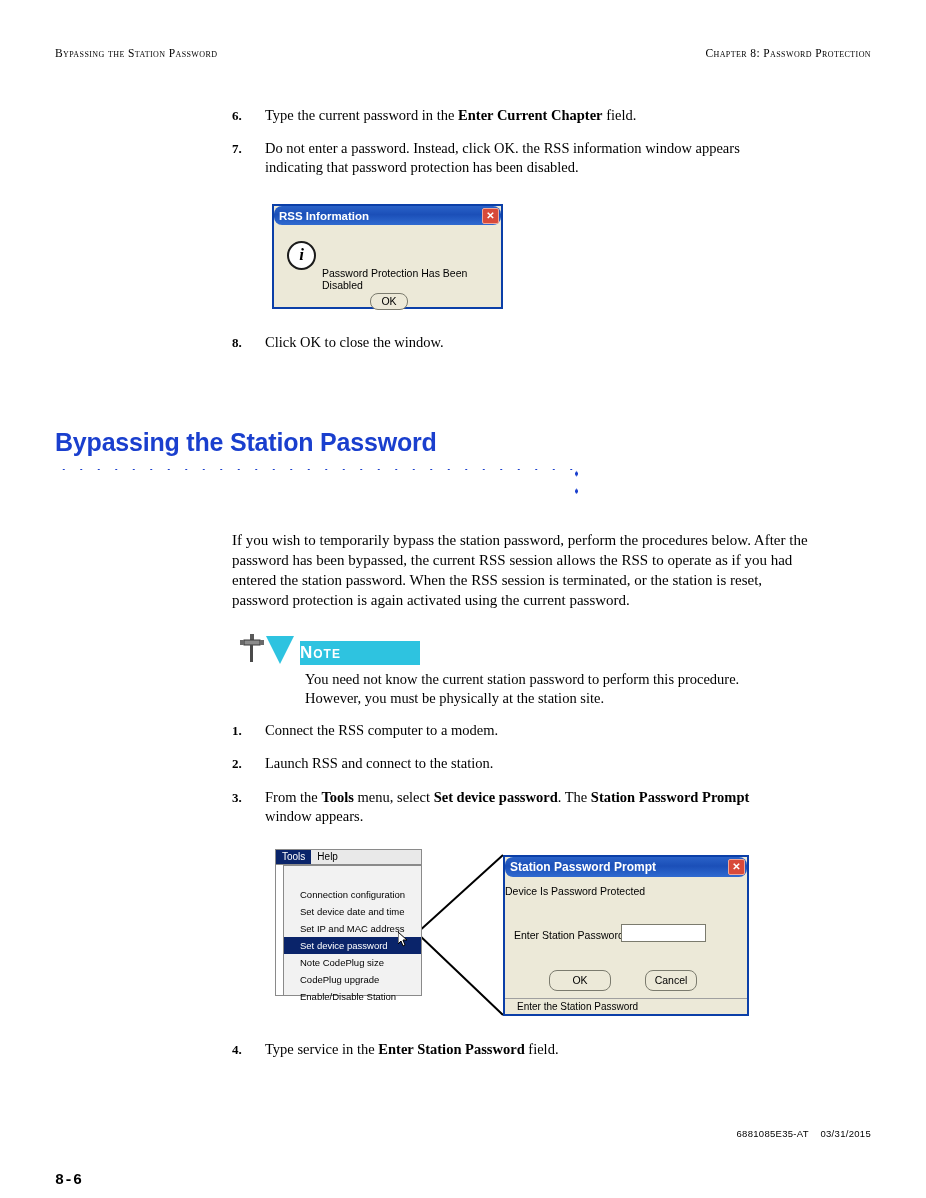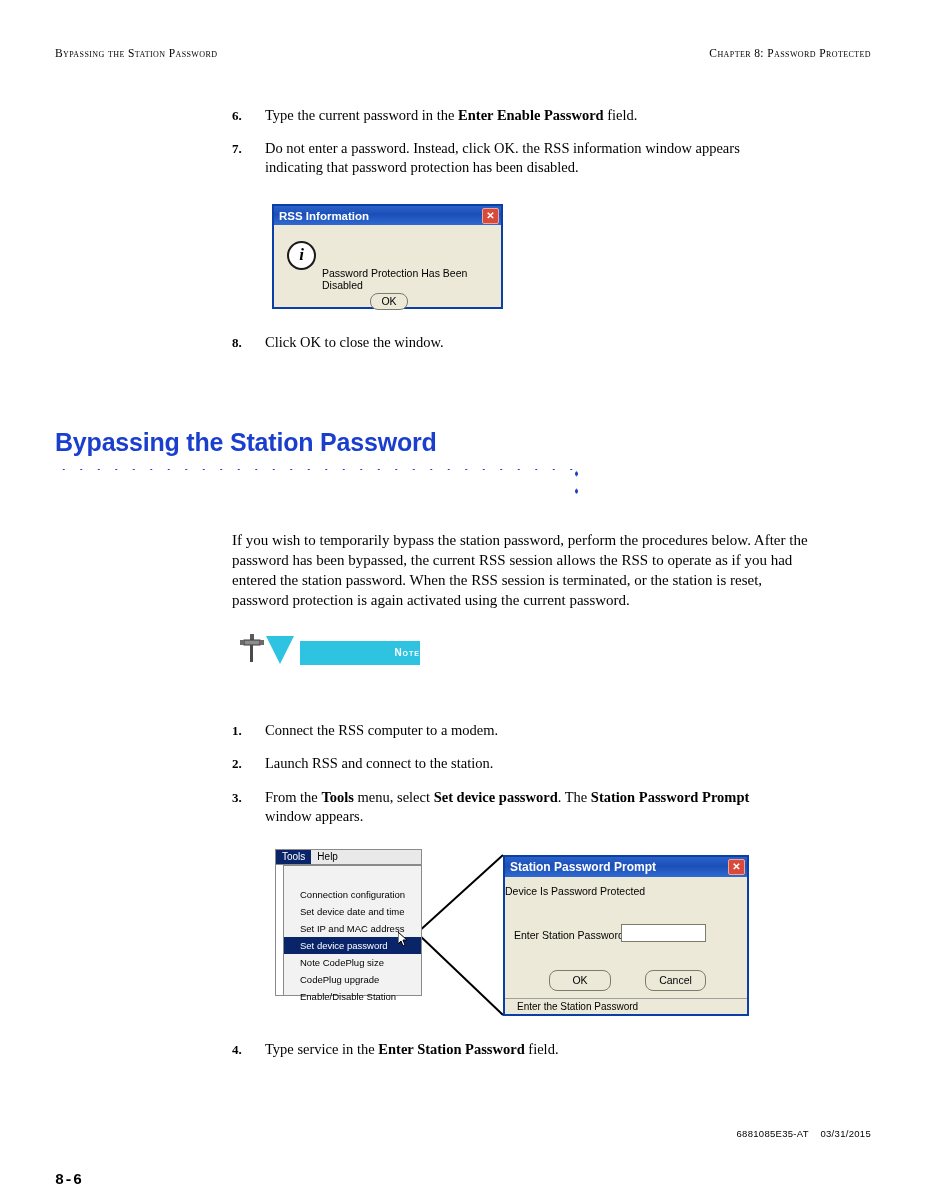--- a/index.html
+++ b/index.html
@@ -71,20 +71,21 @@
     height: 19px;
     background: linear-gradient(to bottom, #2a62c8 0%, #1b4fb8 45%, #2f6ad0 100%);
     color: #ffffff;
     font-family: "Liberation Sans", sans-serif;
     font-size: 11.5px;
     font-weight: bold;
     display: flex;
     align-items: center;
     padding-left: 5px;
     position: relative;
+    border-radius: 8px;
   }
   .close-btn {
     position: absolute;
     right: 2px;
     top: 2px;
     width: 15px;
     height: 14px;
     background: #d84a3a;
     border: 1px solid #f0a79a;
     border-radius: 2px;
@@ -196,24 +197,24 @@
   
   .note-banner {
     position: absolute;
     left: 300px;
     top: 641px;
     width: 120px;
     height: 24px;
     background: #2ec3e0;
     color: #ffffff;
     font-family: "Liberation Sans", sans-serif;
-    font-size: 10px;
+    font-size: 17px;
     font-variant: small-caps;
     letter-spacing: 1px;
-    text-align: right;
+    text-align: left;
     line-height: 24px;
     font-weight: bold;
   }
   .note-flag {
     position: absolute;
     left: 238px;
     top: 632px;
     width: 56px;
     height: 38px;
   }
@@ -334,21 +335,21 @@
     left: 44px;
     top: 113px;
     width: 62px;
     height: 21px;
     line-height: 19px;
   }
   #spp-cancel-button {
     position: absolute;
     left: 140px;
     top: 113px;
-    width: 61px;
+    width: 52px;
     height: 21px;
     line-height: 19px;
   }
   .spp-status {
     position: absolute;
     left: 0;
     right: 0;
     bottom: 0;
     height: 16px;
     border-top: 1px solid #a0a0a0;
@@ -386,26 +387,26 @@
     letter-spacing: 0.3px;
   }
 </style>
 </head>
 <body>
 
 <div class="page">
 
   <div class="header">
     <div class="header-left smallcaps">Bypassing the Station Password</div>
-    <div class="header-right smallcaps">Chapter 8: Password Protected</div>
+    <div class="header-right smallcaps">Chapter 8: Password Protection</div>
   </div>
 
   <div class="step" style="left:232px; top:106px; width:560px;">
     <div class="num">6.</div>
-    <div class="body">Type the current password in the <b>Enter Enable Password</b> field.</div>
+    <div class="body">Type the current password in the <b>Enter Current Chapter</b> field.</div>
   </div>
 
   <div class="step" style="left:232px; top:139px; width:560px;">
     <div class="num">7.</div>
     <div class="body">Do not enter a password. Instead, click OK. the RSS information window appears indicating that password protection has been disabled.</div>
   </div>
 
   <div class="win" id="rss-info-window">
     <div class="win-title">
       <span>RSS Information</span>
@@ -433,20 +434,21 @@
     <svg width="56" height="38" viewBox="0 0 56 38">
       <polygon points="28,4 56,4 42,32" fill="#2ec3e0"></polygon>
       <rect x="12" y="2" width="4" height="6" fill="#5a5a5a"></rect>
       <rect x="6" y="8" width="16" height="5" fill="#8c8c8c" stroke="#3a3a3a" stroke-width="1"></rect>
       <rect x="12" y="13" width="3" height="17" fill="#4a4a4a"></rect>
       <rect x="2" y="8" width="4" height="5" fill="#6a6a6a"></rect>
       <rect x="22" y="8" width="4" height="5" fill="#6a6a6a"></rect>
     </svg>
   </div>
   <div class="note-banner">Note</div>
+  <div class="note-text">You need not know the current station password to perform this procedure. However, you must be physically at the station site.</div>
 
   <div class="step" style="left:232px; top:721px; width:560px;">
     <div class="num">1.</div>
     <div class="body">Connect the RSS computer to a modem.</div>
   </div>
 
   <div class="step" style="left:232px; top:754px; width:560px;">
     <div class="num">2.</div>
     <div class="body">Launch RSS and connect to the station.</div>
   </div>

